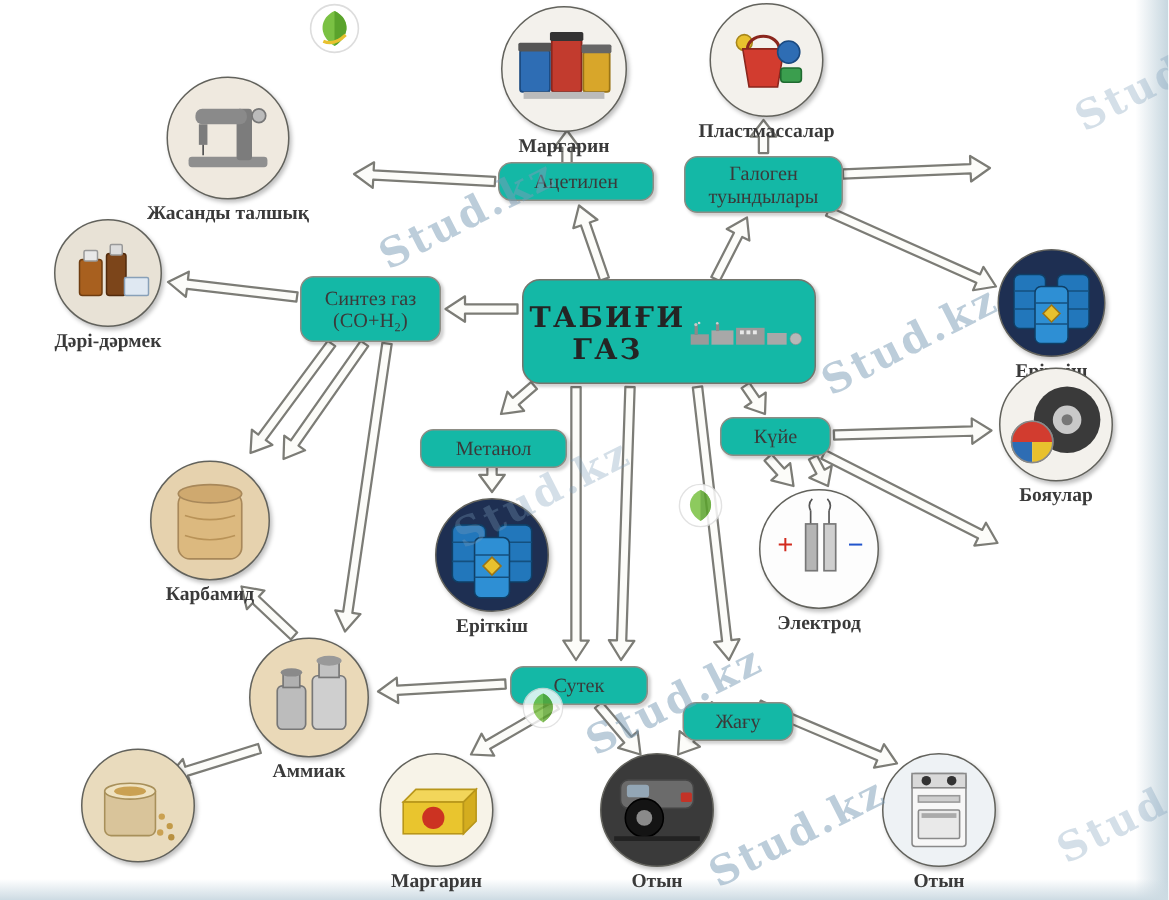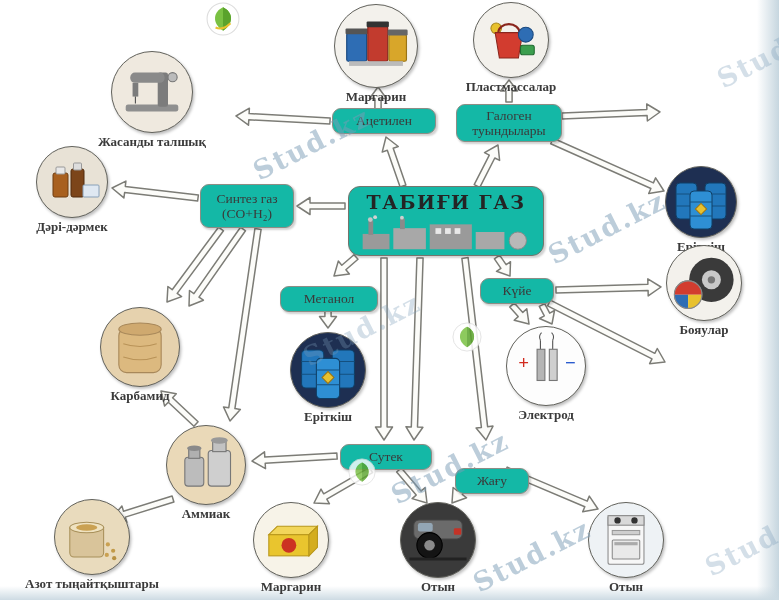--- a/index.html
+++ b/index.html
@@ -7,21 +7,21 @@
   body{font-family:"Liberation Serif",serif;background:#fff}
   #stage{position:relative;width:779px;height:600px;overflow:hidden;background:#fff}
   .edge-right{position:absolute;right:0;top:0;width:22px;height:100%;z-index:0;
     background:linear-gradient(to right,rgba(200,216,226,0),#c6d6df)}
   .edge-bottom{position:absolute;left:0;bottom:0;width:100%;height:14px;z-index:0;
     background:linear-gradient(to bottom,rgba(200,216,226,0),#cddbe3)}
   #arrows{position:absolute;left:0;top:0;z-index:1;pointer-events:none}
   .nbox{position:absolute;z-index:2;background:#14b8a6;border:1.4px solid #8d8d85;border-radius:9px;
     display:flex;align-items:center;justify-content:center;text-align:center;
     font-size:13.5px;color:#3a3a3a;box-shadow:1.5px 1.5px 2px rgba(0,0,0,.18);line-height:1.12;padding:1px 4px}
-  #center-box{flex-direction:column;border-radius:12px;border-color:#75756d;justify-content:flex-start}
+  #center-box{flex-direction:row;border-radius:12px;border-color:#75756d;justify-content:flex-start}
   #center-title{font-family:"DejaVu Serif",serif;font-size:19px;font-weight:bold;letter-spacing:1.5px;color:#242424;margin-top:4px}
   #center-box svg{display:block;margin-top:1px}
   .item{position:absolute;z-index:2;display:flex;flex-direction:column;align-items:center}
   .circle{border-radius:50%;border:1.6px solid #62625c;overflow:hidden;background:#f3f1ec;
     box-shadow:1.5px 2px 3px rgba(0,0,0,.25);flex:none}
   .circle svg{display:block;width:100%;height:100%}
   .cap{margin-top:2px;font-weight:bold;font-size:13px;color:#3a3a3a;text-align:center;line-height:1.12}
   .wm{position:absolute;z-index:4;font-family:"DejaVu Serif",serif;font-weight:bold;font-size:27px;
     color:rgba(122,156,182,.5);transform:rotate(-27deg);letter-spacing:2px;white-space:nowrap;pointer-events:none}
   .wm.faint{color:rgba(122,156,182,.32)}
@@ -259,21 +259,20 @@
       <svg viewBox="0 0 70 70">
         <path d="M14 26 h32 v24 a4 4 0 0 1 -4 4 h-24 a4 4 0 0 1 -4 -4 z" fill="#d9c49a" stroke="#a8905a"></path>
         <ellipse cx="30" cy="26" rx="16" ry="5" fill="#efe2c0" stroke="#a8905a"></ellipse>
         <ellipse cx="30" cy="26" rx="10" ry="3" fill="#caa152"></ellipse>
         <circle cx="50" cy="42" r="2" fill="#caa152"></circle>
           <circle cx="55" cy="48" r="2" fill="#c29a48"></circle>
         <circle cx="49" cy="52" r="2" fill="#caa152"></circle>
           <circle cx="56" cy="55" r="2" fill="#b89040"></circle>
       </svg>
     </div>
-    <figcaption class="cap">Азот тыңайтқыштары</figcaption>
   </figure>
 
   <figure class="item" style="left:226px;top:502px;width:130px">
     <div class="circle" style="width:76px;height:76px;background:#f7f3e8">
       <svg viewBox="0 0 70 70">
         <path d="M14 30 L22 22 L60 22 L52 30 Z" fill="#f2d65a" stroke="#b8961a"></path>
         <rect x="14" y="30" width="38" height="20" fill="#e9c52e" stroke="#b8961a"></rect>
         <path d="M52 30 L60 22 V42 L52 50 Z" fill="#d4ad1f" stroke="#b8961a"></path>
         <circle cx="33" cy="40" r="7" fill="#cc3322"></circle>
       </svg>

